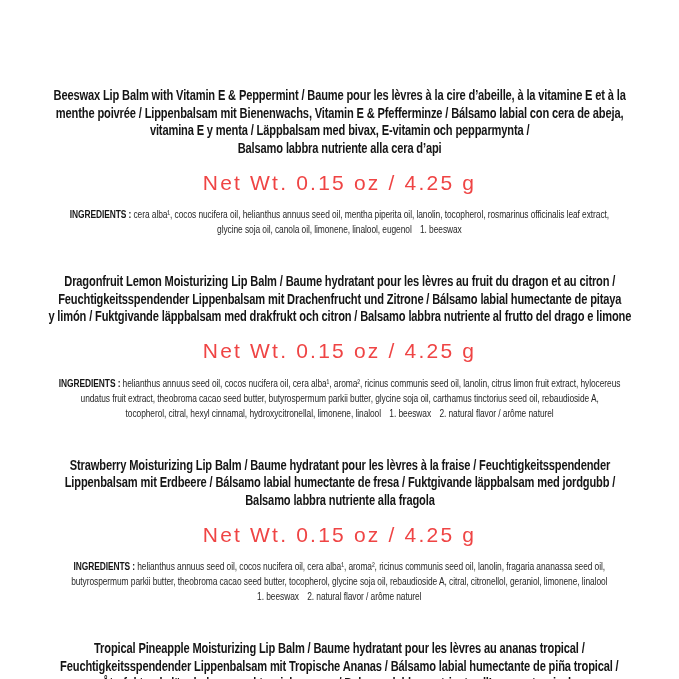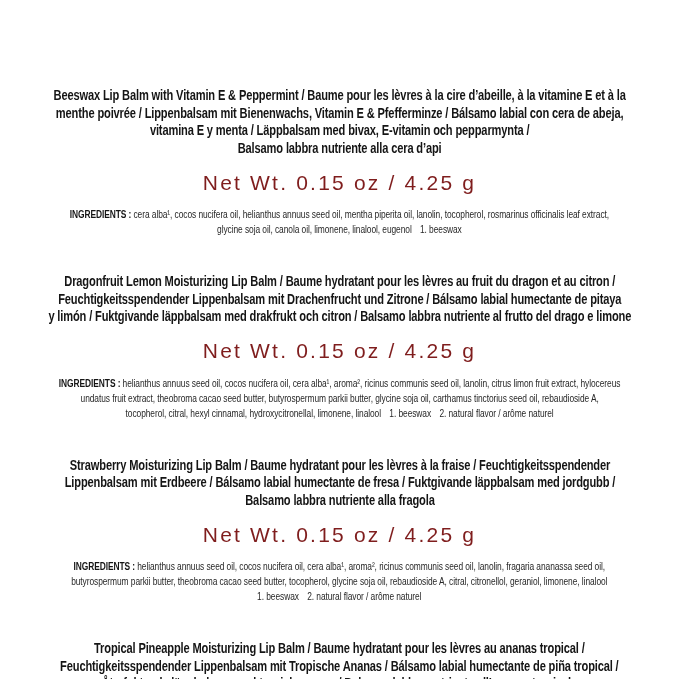--- a/index.html
+++ b/index.html
@@ -42,21 +42,21 @@
     transform-origin: 50% 50%;
     flex: 0 0 auto;
   }
   .net-weight {
     white-space: pre;
     text-align: center;
     font-size: 21px;
     line-height: 24px;
     letter-spacing: 2.2px;
     font-weight: 400;
-    color: #7f1d1d;
+    color: #ef4444;
     margin: 2px 0 1px 0;
     flex: 0 0 auto;
   }
   .ingredients {
     white-space: pre;
     text-align: center;
     font-size: 11.5px;
     line-height: 15px;
     letter-spacing: -0.1px;
     color: #272727;

